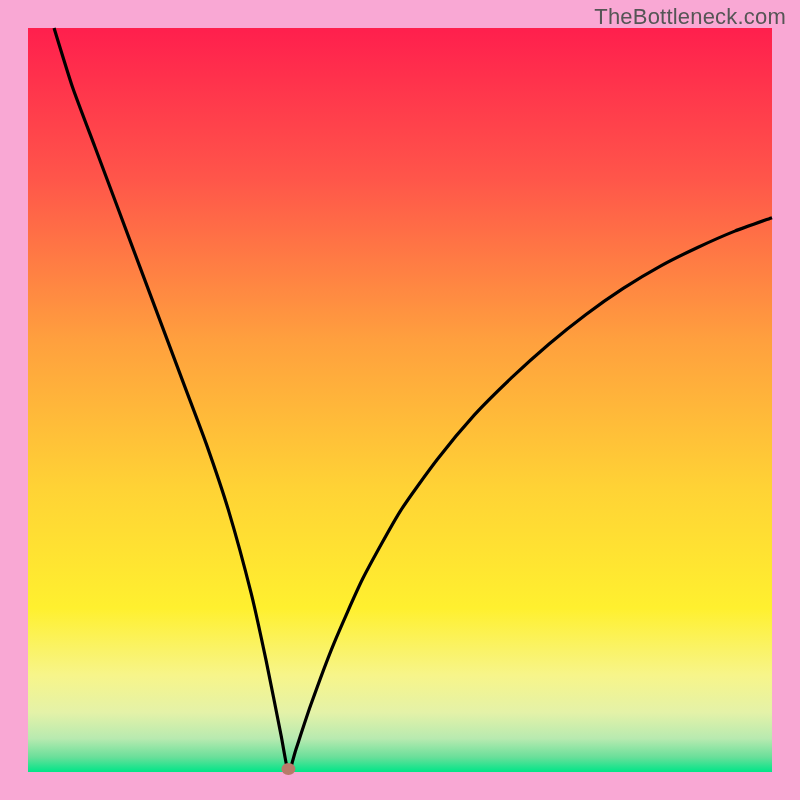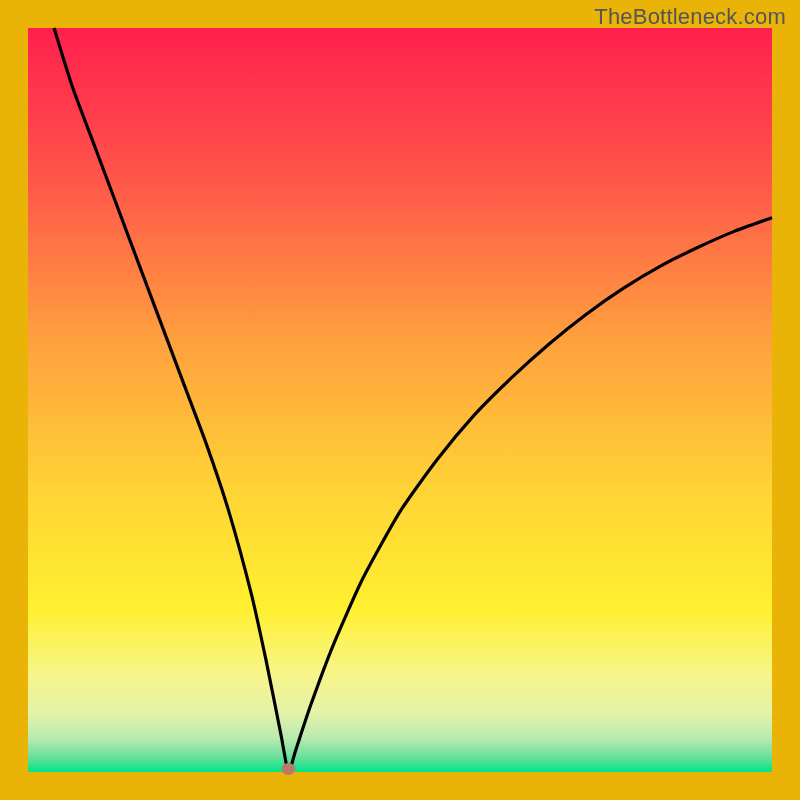--- a/index.html
+++ b/index.html
@@ -7,21 +7,21 @@
     padding: 0;
     width: 800px;
     height: 800px;
     overflow: hidden;
     font-family: Arial, sans-serif;
   }
   .container {
     position: relative;
     width: 800px;
     height: 800px;
-    background: #eab308;
+    background: #f9a8d4;
   }
   .watermark {
     position: absolute;
     top: 4px;
     right: 14px;
     color: #555;
     font-size: 22px;
     font-weight: 500;
     z-index: 10;
     letter-spacing: 0.2px;

